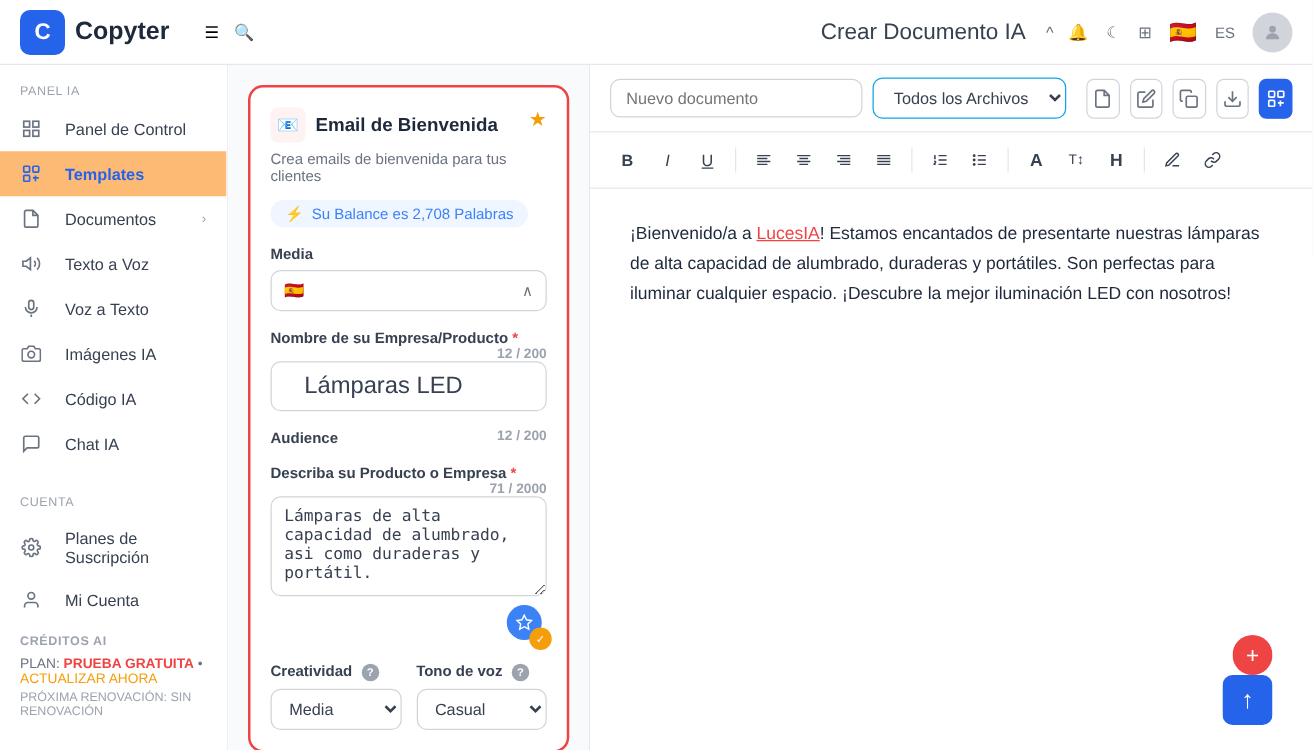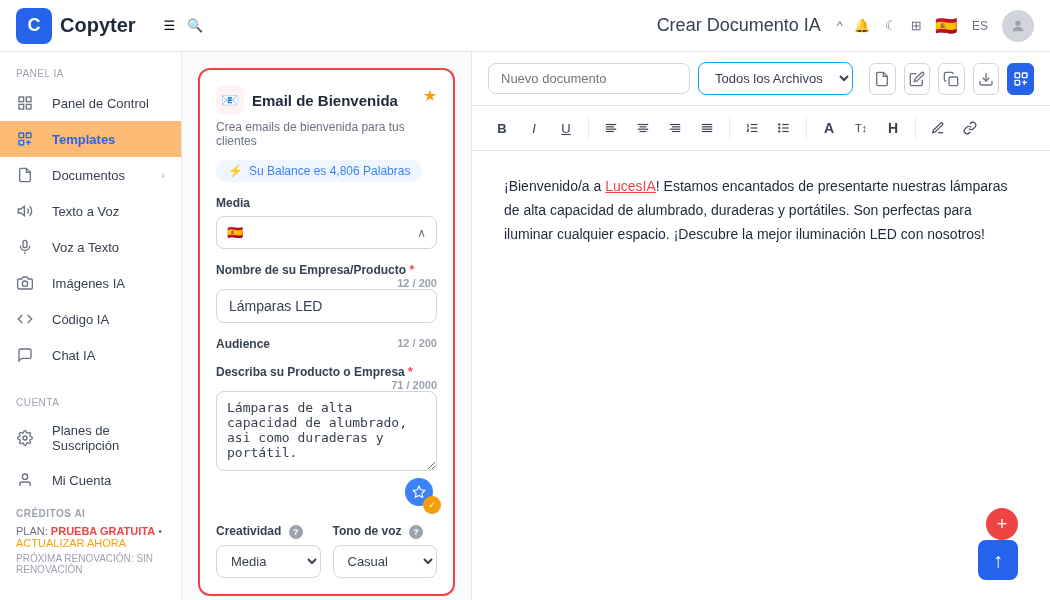--- a/index.html
+++ b/index.html
@@ -80,21 +80,21 @@
 
     .select-box {
       width: 100%; border: 1px solid #d1d5db; border-radius: 8px;
       padding: 8px 10px; font-size: 13px; color: #374151; background: #fff;
       display: flex; align-items: center; justify-content: space-between; cursor: pointer;
     }
     .select-chevron { color: #6b7280; font-size: 12px; }
 
     .form-input {
       width: 100%; border: 1px solid #d1d5db; border-radius: 8px;
-      padding: 8px 12px; font-size: 14px; color: #374151; background: #fff;
+      padding: 8px 26px; font-size: 19px; color: #374151; background: #fff;
       outline: none; resize: none;
     }
     .form-textarea {
       width: 100%; border: 1px solid #d1d5db; border-radius: 8px;
       padding: 8px 10px; font-size: 13px; color: #374151; background: #fff;
       outline: none; resize: vertical; min-height: 80px;
     }
     .ai-badge-row { display: flex; justify-content: flex-end; margin-top: 4px; }
     .ai-badge { width: 28px; height: 28px; background: #3b82f6; border-radius: 50%; display: flex; align-items: center; justify-content: center; position: relative; }
     .ai-badge2 { width: 18px; height: 18px; background: #f59e0b; border-radius: 50%; position: absolute; bottom: -4px; right: -4px; display: flex; align-items: center; justify-content: center; font-size: 9px; color: #fff; }
@@ -326,21 +326,21 @@
         <div class="card-title-row">
           <div class="card-icon">📧</div>
           <span class="card-title">Email de Bienvenida</span>
         </div>
         <span class="star-icon">★</span>
       </div>
       <div class="card-subtitle">Crea emails de bienvenida para tus clientes</div>
 
       <div class="balance-badge">
         <span class="balance-bolt">⚡</span>
-        <span>Su Balance es 4,806 Palabras</span>
+        <span>Su Balance es 2,708 Palabras</span>
       </div>
 
       
       <div class="form-group">
         <label class="form-label">Media</label>
         <div class="select-box">
           <span>🇪🇸</span>
           <span class="select-chevron">∧</span>
         </div>
       </div>

